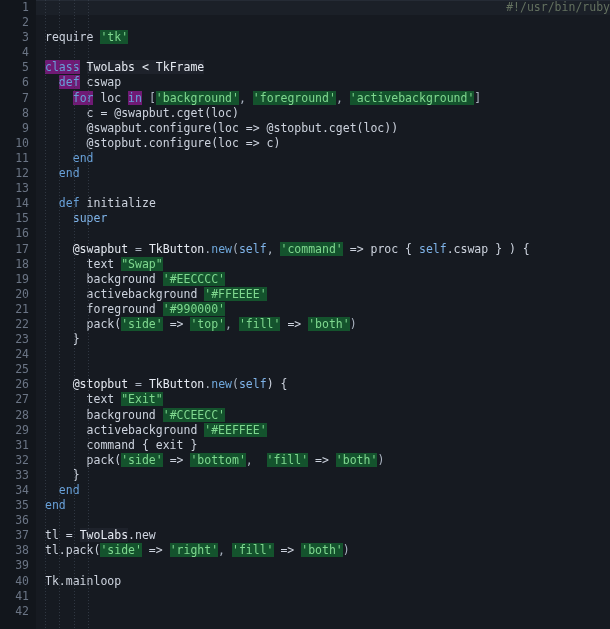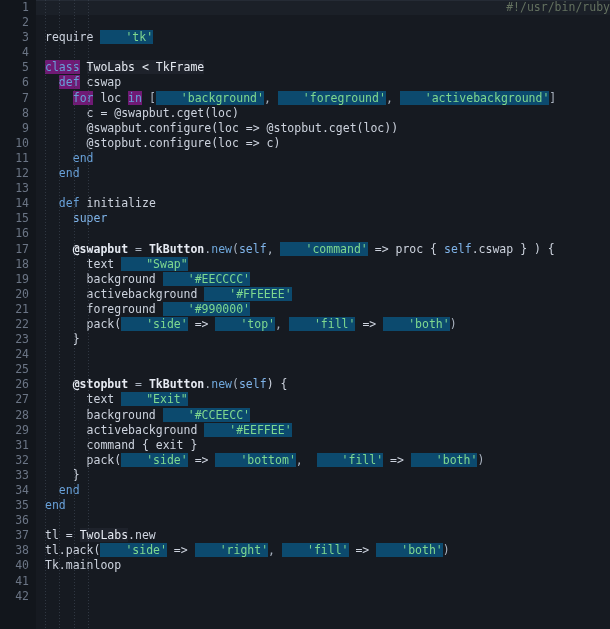--- a/index.html
+++ b/index.html
@@ -79,22 +79,22 @@
     opacity: .75;
   }
   
   .t-plain   { color: #cdd3de; margin-top: 12px; }
   .t-comment { color: #63705f; }
   .t-kw      { color: #68a0d8; background: #701a75; }
   .t-kw2     { color: #68a0d8; text-align: center; }
   .t-self    { color: #7fb3e8; }
   .t-class   { color: #e6eaf2; background: #1e222b; }
   .t-method  { color: #6fa8dc; }
-  .t-str     { color: #7fd88f; background: #0c4a6e; padding-left: 25px; }
-  .t-ivar    { color: #e6eaf2; font-weight: bold; }
+  .t-str     { color: #7fd88f; background: #14532d; }
+  .t-ivar    { color: #e6eaf2; }
   .t-punc    { color: #aab3c0; }
   .t-op      { color: #aab3c0; }
 </style>
 </head>
 <body>
 
 <div id="editor">
   <div id="gutter"></div>
   <div class="guides">
       <div class="guide" style="left: 9px;"></div>
@@ -133,17 +133,18 @@
       <div class="row"><div class="ln">28</div><div class="code-cell"><span class="t-plain">      background </span><span class="t-str">'#CCEECC'</span></div></div>
       <div class="row"><div class="ln">29</div><div class="code-cell"><span class="t-plain">      activebackground </span><span class="t-str">'#EEFFEE'</span></div></div>
       <div class="row"><div class="ln">31</div><div class="code-cell"><span class="t-plain">      command { exit }</span></div></div>
       <div class="row"><div class="ln">32</div><div class="code-cell"><span class="t-plain">      pack(</span><span class="t-str">'side'</span><span class="t-plain"> =&gt; </span><span class="t-str">'bottom'</span><span class="t-punc">,  </span><span class="t-str">'fill'</span><span class="t-plain"> =&gt; </span><span class="t-str">'both'</span><span class="t-punc">)</span></div></div>
       <div class="row"><div class="ln">33</div><div class="code-cell"><span class="t-plain">    }</span></div></div>
       <div class="row"><div class="ln">34</div><div class="code-cell"><span class="t-plain">  </span><span class="t-kw2">end</span></div></div>
       <div class="row"><div class="ln">35</div><div class="code-cell"><span class="t-kw2">end</span></div></div>
       <div class="row"><div class="ln">36</div><div class="code-cell"></div></div>
       <div class="row"><div class="ln">37</div><div class="code-cell"><span class="t-plain">tl = </span><span class="t-class">TwoLabs</span><span class="t-plain">.new</span></div></div>
       <div class="row"><div class="ln">38</div><div class="code-cell"><span class="t-plain">tl.pack(</span><span class="t-str">'side'</span><span class="t-plain"> =&gt; </span><span class="t-str">'right'</span><span class="t-punc">, </span><span class="t-str">'fill'</span><span class="t-plain"> =&gt; </span><span class="t-str">'both'</span><span class="t-punc">)</span></div></div>
+      <div class="row"><div class="ln">39</div><div class="code-cell"></div></div>
       <div class="row"><div class="ln">40</div><div class="code-cell"><span class="t-plain">Tk.mainloop</span></div></div>
       <div class="row"><div class="ln">41</div><div class="code-cell"></div></div>
       <div class="row"><div class="ln">42</div><div class="code-cell"></div></div>
     </div>
 </div>
 
 </body></html>

